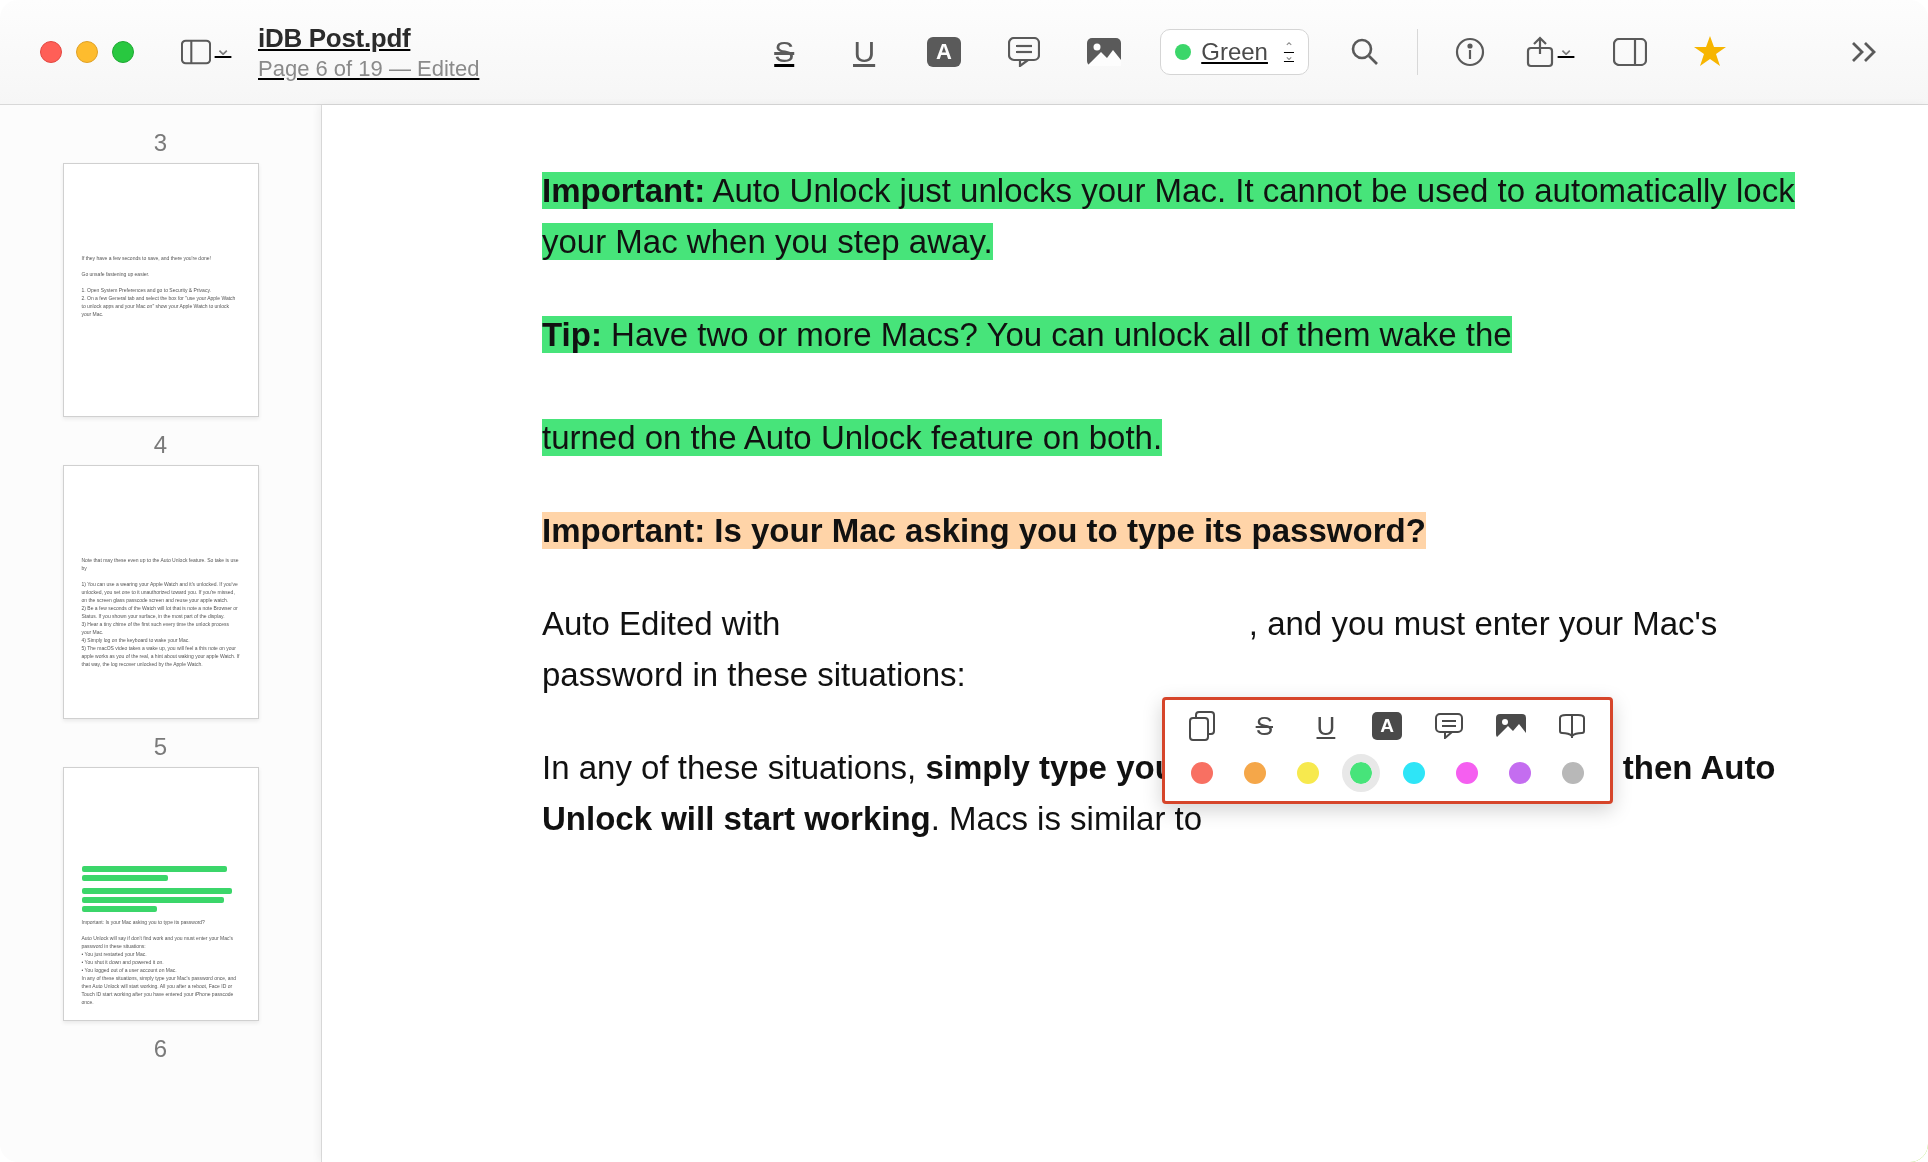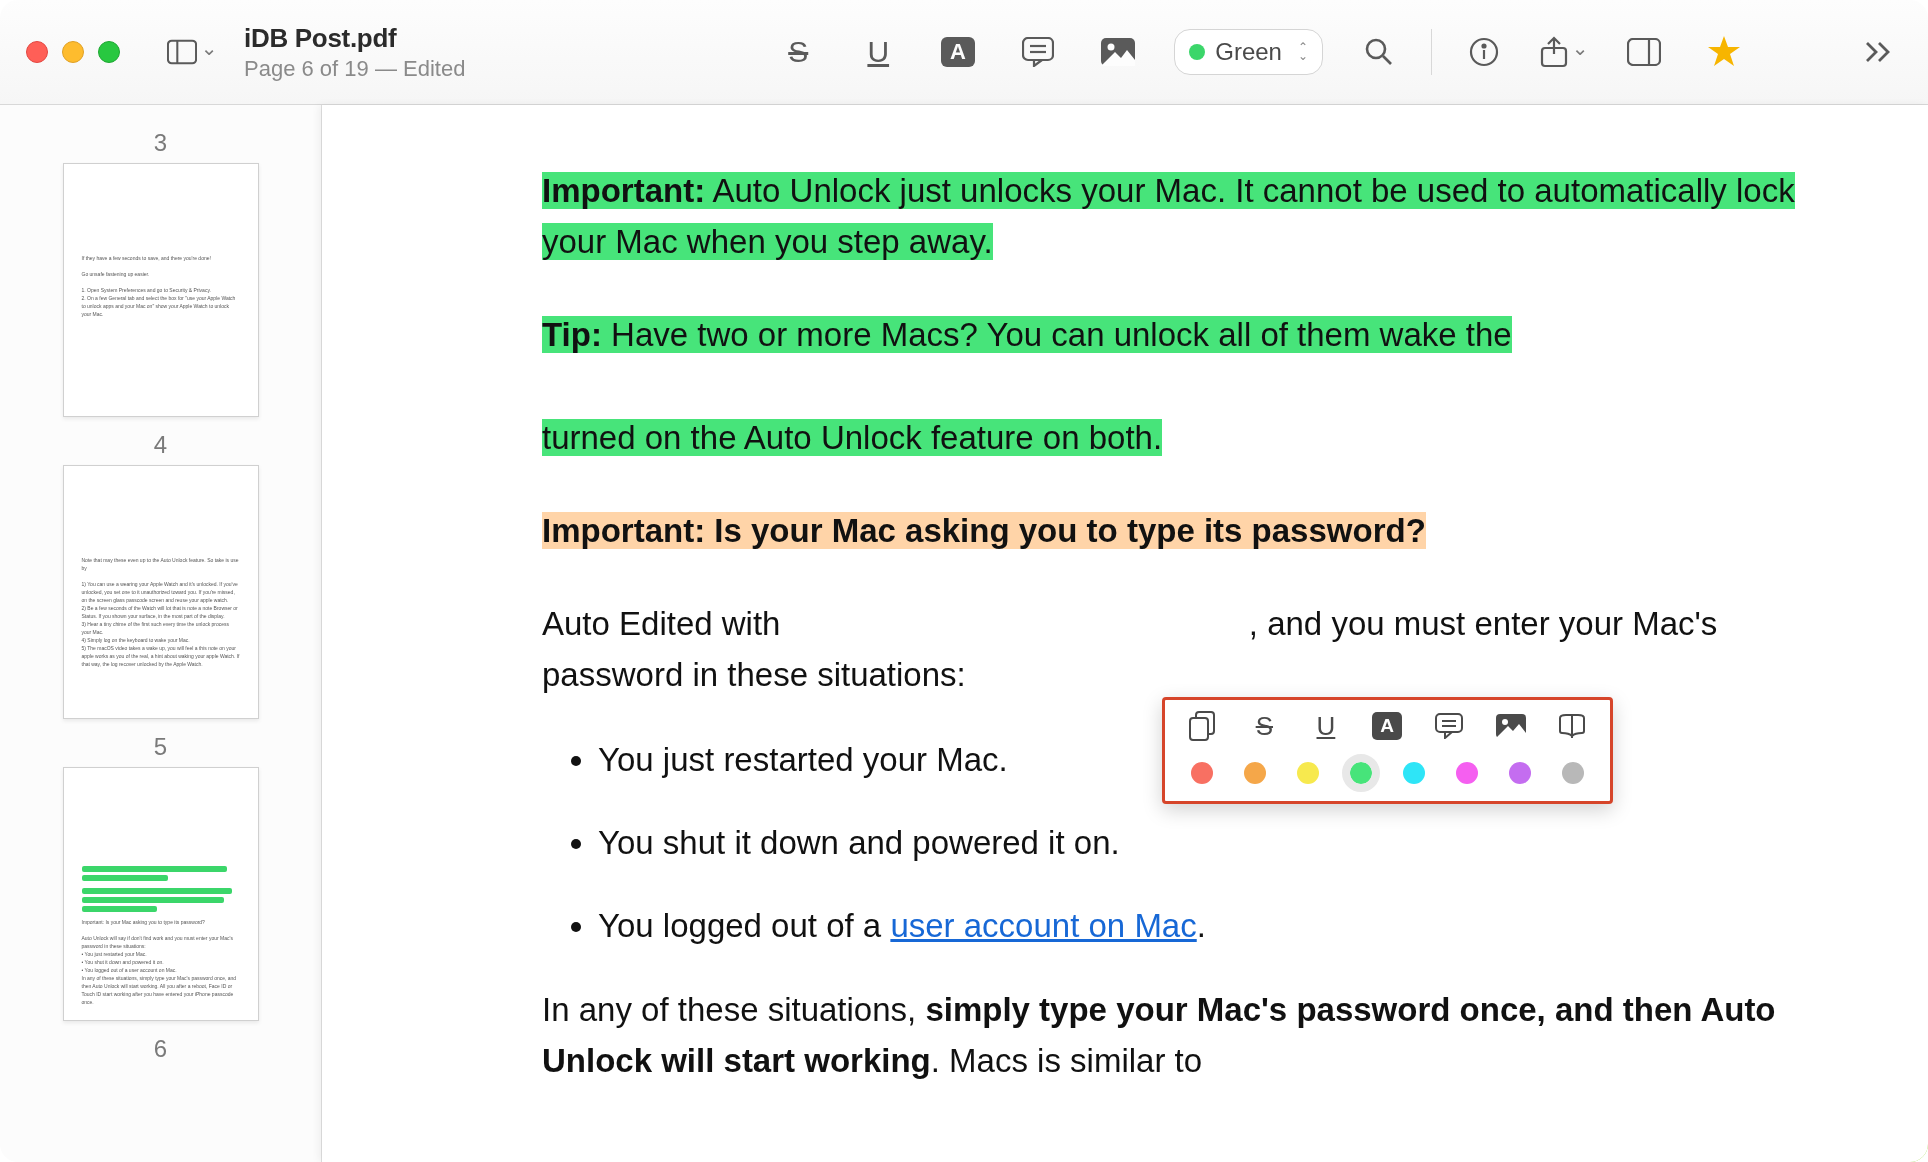--- a/index.html
+++ b/index.html
@@ -1,30 +1,30 @@
 <!DOCTYPE html>
 <html><head>
 <meta charset="utf-8">
 <style>
 * { margin: 0; padding: 0; box-sizing: border-box; }
 body { font-family: -apple-system, BlinkMacSystemFont, "Helvetica Neue", Arial, sans-serif; background: #fff; width: 1928px; height: 1162px; overflow: hidden; border-radius: 18px; }
-.toolbar { height: 105px; background: linear-gradient(#fdfdfd,#f6f6f6); border-bottom: 1px solid #d8d8d8; display: flex; align-items: center; padding: 0 26px; gap: 18px; }
+.toolbar { height: 105px; background: linear-gradient(#fdfdfd,#f6f6f6); border-bottom: 1px solid #d8d8d8; display: flex; align-items: center; padding: 0 40px; gap: 18px; text-decoration: underline; }
 .traffic { display: flex; gap: 14px; margin-right: 30px; }
 .dot { width: 22px; height: 22px; border-radius: 50%; }
 .dot.red { background: #ff5f57; border:1px solid #e34842; }
 .dot.yellow { background: #febc2e; border:1px solid #e0a126; }
 .dot.green { background: #28c840; border:1px solid #1fa833; }
 .tb-btn { width: 48px; height: 48px; display:flex; align-items:center; justify-content:center; color:#5a5a5a; border-radius:8px; }
 .tb-icon { width: 30px; height: 30px; display:flex; align-items:center; justify-content:center; }
 .chev::after { content: "⌄"; font-size: 20px; color:#7a7a7a; margin-left:4px; position:relative; top:-4px;}
 .title-block { margin-left: 10px; margin-right: auto; }
 .doc-title { font-size: 26px; font-weight: 700; color:#2b2b2b; letter-spacing:-0.3px; }
 .doc-sub { font-size: 22px; color:#8a8a8a; margin-top:2px;}
 .tool-group { display:flex; gap: 32px; align-items:center; }
-.color-dd { border:1px solid #d5d5d5; border-radius:16px; padding: 8px 14px; display:flex; align-items:center; gap:10px; background:#fff; }
+.color-dd { border:1px solid #d5d5d5; border-radius:10px; padding: 8px 14px; display:flex; align-items:center; gap:10px; background:#fff; }
 .swatch-sm { width:16px; height:16px; border-radius:50%; background:#3bd66a; }
 .color-label { font-size:24px; color:#4a4a4a; }
 .updown { display:flex; flex-direction:column; font-size:12px; color:#8a8a8a; line-height:9px; margin-left:6px;}
 .divider-v { width:1px; height:46px; background:#d8d8d8; margin: 0 10px; }
 .star-fill { color:#f7b500; }
 .main { display:flex; height: calc(100% - 105px); }
 .sidebar { width: 322px; background:#fcfcfc; border-right:1px solid #e0e0e0; padding: 10px 0 20px; overflow:hidden;}
 .thumb-wrap { display:flex; flex-direction:column; align-items:center; }
 .page-num { font-size:24px; color:#7a7a7a; margin: 14px 0 6px; }
 .thumb { width: 196px; height: 254px; background:#fff; border:1px solid #d0d0d0; box-shadow:0 2px 4px rgba(0,0,0,0.08); position:relative; padding: 90px 18px 18px 18px; }
@@ -204,27 +204,20 @@
         <span class="hl-green">turned on the Auto Unlock feature on both.</span>
       </div>
       <div class="para">
         <span class="hl-orange heading-hl">Important: Is your Mac asking you to type its password?</span>
       </div>
       <div class="para body-text">
         <span>Auto Edited with</span>
         <span style="display:inline-block;width:450px;"></span>
         <span>, and you must enter your Mac's password in these situations:</span>
       </div>
-      <ul class="situations">
-        <li>You just restarted your Mac.</li>
-        <li>You shut it down and powered it on.</li>
-        <li>
-          <span>You logged out of a </span><a class="link">user account on Mac</a><span>.</span>
-        </li>
-      </ul>
       <div class="para body-text" style="margin-top:32px;">
         <span>In any of these situations, </span><strong>simply type your Mac's password once, and then Auto Unlock will start working</strong><span>. Macs is similar to</span>
       </div>
     </div>
 
     <div class="popup">
       <div class="popup-row icons">
         <div class="p-icon">
             <svg width="28" height="30" viewBox="0 0 28 30" fill="none" stroke="#4a4a4a" stroke-width="2">
               <rect x="7" y="1" width="18" height="22" rx="3"></rect>

